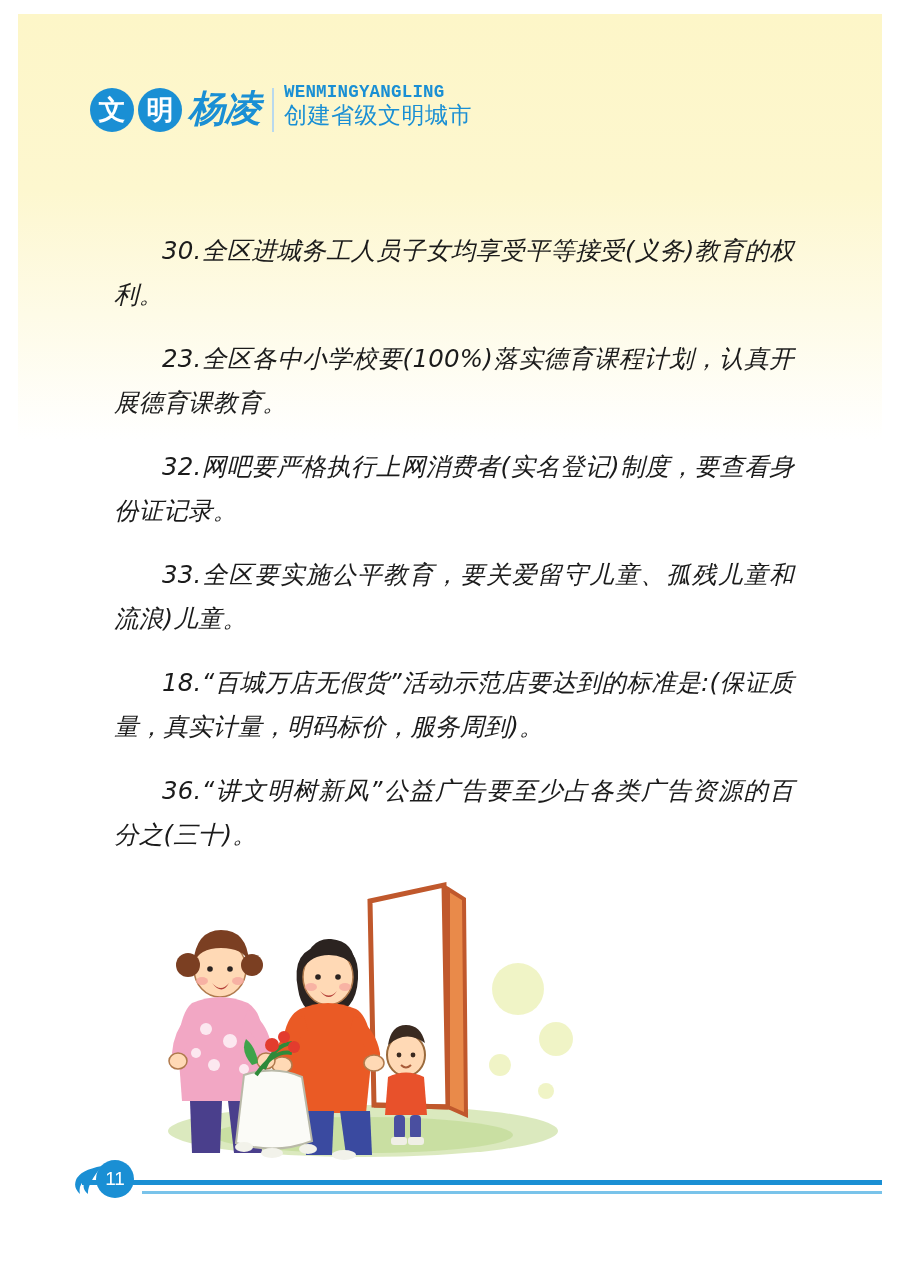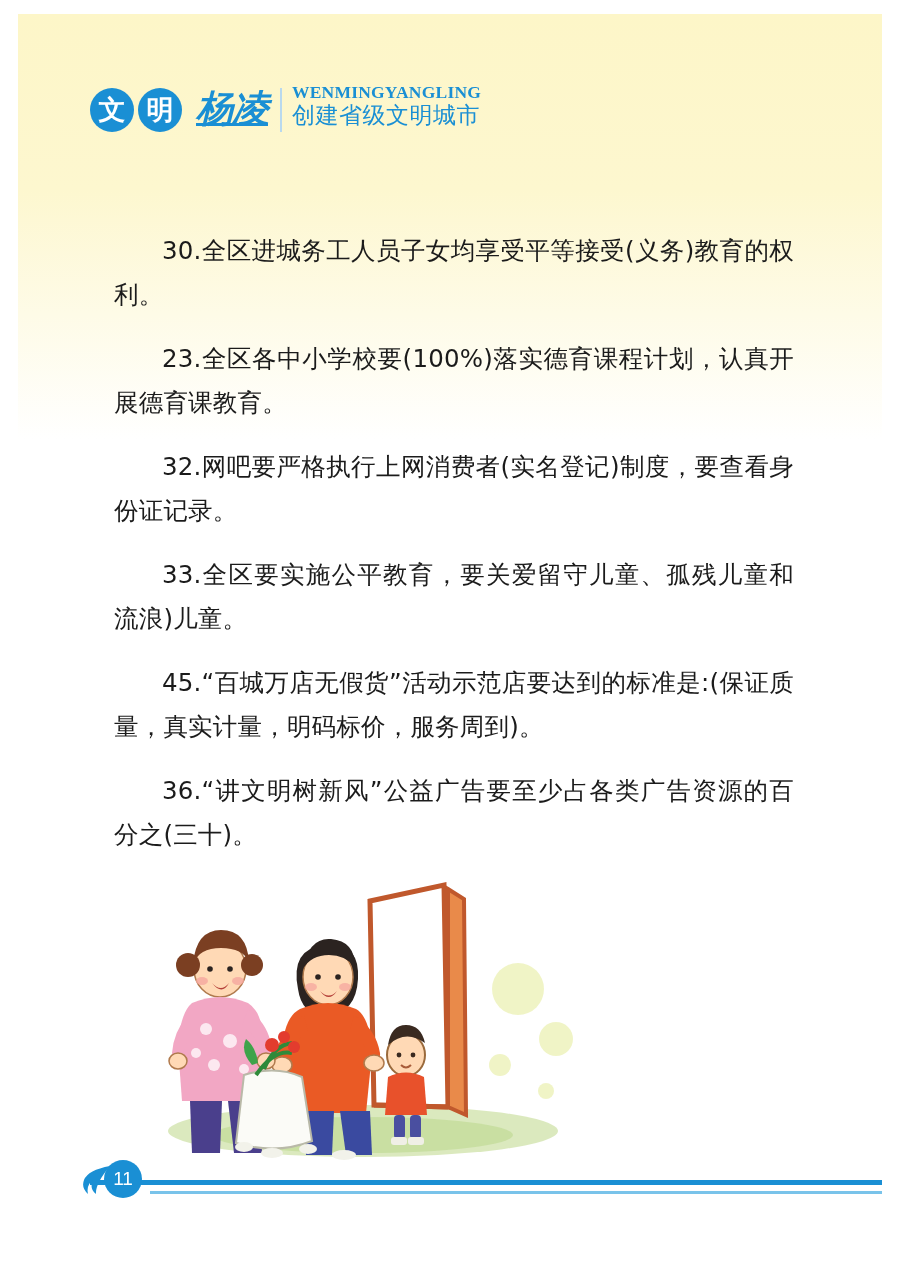--- a/index.html
+++ b/index.html
@@ -55,59 +55,59 @@
     margin-right: 4px;
     font-family: "DejaVu Sans", sans-serif;
   }
   .logo-script {
     color: #1a8fd4;
     font-size: 37px;
     font-weight: bold;
     font-style: italic;
     letter-spacing: -1px;
     font-family: "DejaVu Sans", sans-serif;
-    margin-left: 10px;
+    margin-left: 2px;
     line-height: 1;
     padding-bottom: 2px;
-    text-decoration: underline;
   }
   .logo-divider {
     width: 2px;
     height: 44px;
     background: #b9d9ee;
     margin: 0 10px 0 12px;
   }
   .logo-right {
     display: flex;
     flex-direction: column;
     justify-content: center;
     padding-bottom: 2px;
   }
   .logo-en {
     color: #1a8fd4;
     font-size: 17.5px;
     font-weight: bold;
     letter-spacing: 0.2px;
     line-height: 1.15;
-    font-family: Liberation Serif, serif;
+    font-family: Liberation Mono, monospace;
   }
   .logo-sub {
     color: #1a8fd4;
     font-size: 23px;
     letter-spacing: 0.5px;
     line-height: 1.2;
     font-family: Liberation Sans, sans-serif;
   }
 
   
   .content {
     position: absolute;
     left: 96px;
     top: 215px;
     width: 680px;
+    font-style: italic;
   }
   .para {
     font-family: "DejaVu Sans", sans-serif;
     font-size: 24.5px;
     line-height: 44px;
     color: #1b1b1b;
     text-indent: 48px;
     margin: 0 0 20px 0;
     text-align: justify;
     letter-spacing: 0.2px;
@@ -118,21 +118,21 @@
     position: absolute;
     left: 130px;
     top: 855px;
     width: 430px;
     height: 300px;
   }
 
   
   .footer {
     position: absolute;
-    left: 12px;
+    left: 4px;
     right: 0;
     bottom: 58px;
     height: 40px;
   }
   .footer-line-a {
     position: absolute;
     left: 60px;
     right: 0;
     top: 12px;
     height: 5px;
@@ -186,21 +186,21 @@
         <div class="logo-en">WENMINGYANGLING</div>
         <div class="logo-sub">创建省级文明城市</div>
       </div>
     </div>
 
     <div class="content">
       <p class="para">30.全区进城务工人员子女均享受平等接受(义务)教育的权利。</p>
       <p class="para">23.全区各中小学校要(100%)落实德育课程计划，认真开展德育课教育。</p>
       <p class="para">32.网吧要严格执行上网消费者(实名登记)制度，要查看身份证记录。</p>
       <p class="para">33.全区要实施公平教育，要关爱留守儿童、孤残儿童和流浪)儿童。</p>
-      <p class="para">45.“百城万店无假货”活动示范店要达到的标准是:(保证质量，真实计量，明码标价，服务周到)。</p>
+      <p class="para">18.“百城万店无假货”活动示范店要达到的标准是:(保证质量，真实计量，明码标价，服务周到)。</p>
       <p class="para">36.“讲文明树新风”公益广告要至少占各类广告资源的百分之(三十)。</p>
     </div>
 
     <div class="illu">
       <svg viewBox="0 0 430 300" width="430" height="300">
 
         <ellipse cx="215" cy="262" rx="195" ry="26" fill="#cfe2a8" opacity="0.75"></ellipse>
         <ellipse cx="215" cy="266" rx="150" ry="18" fill="#bcd98f" opacity="0.6"></ellipse>
 
         <circle cx="370" cy="120" r="26" fill="#eef3c0" opacity="0.9"></circle>

